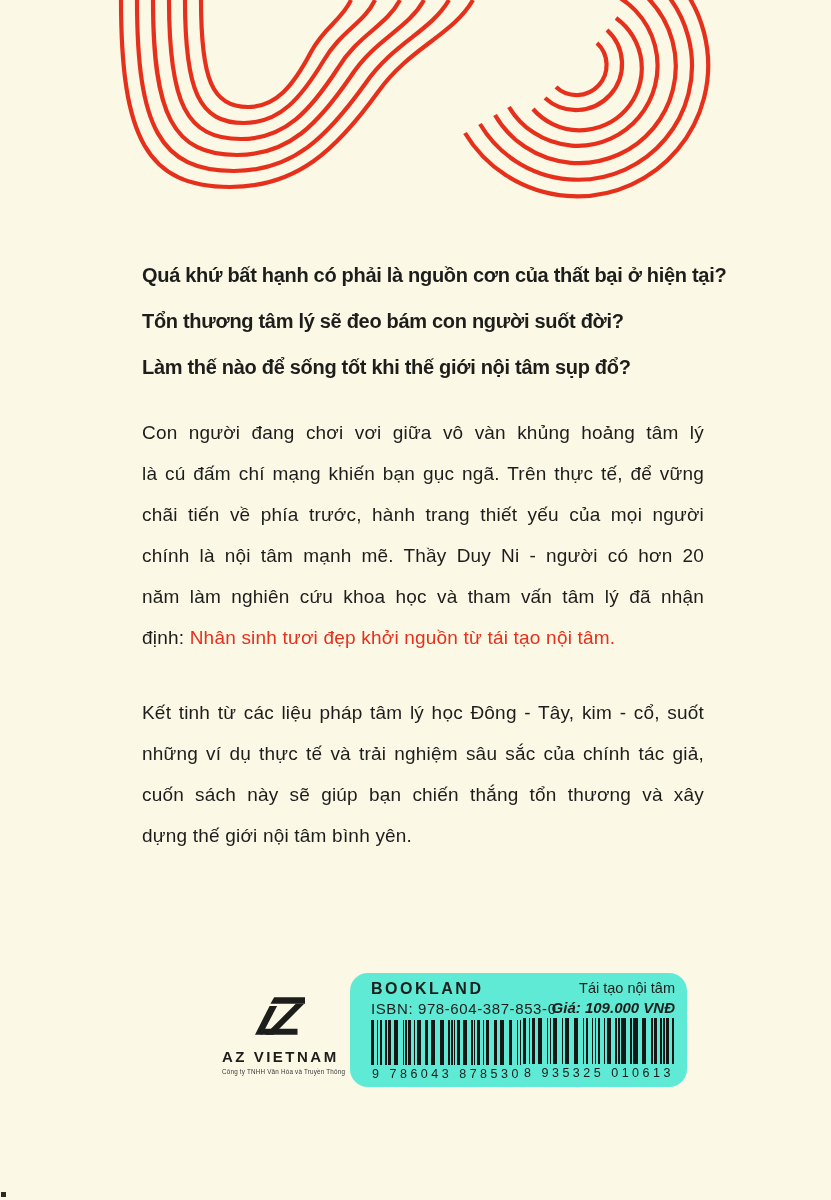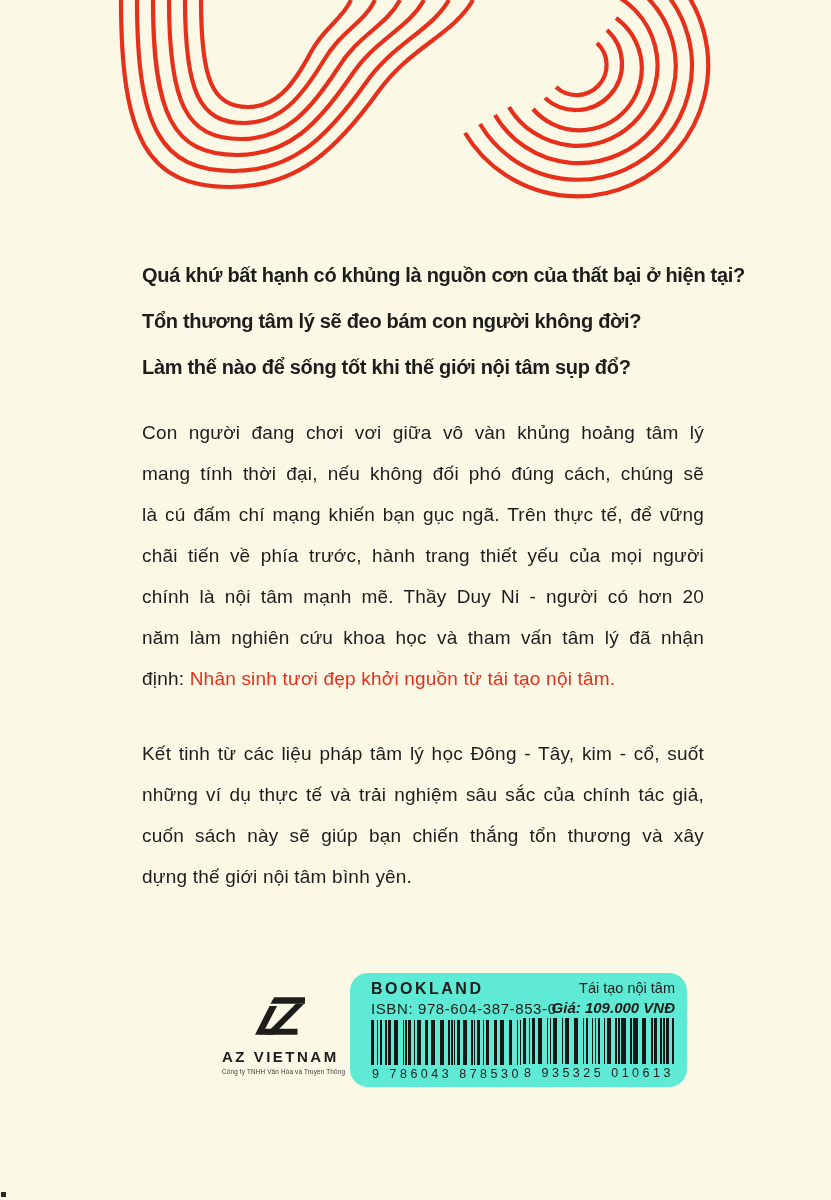--- a/index.html
+++ b/index.html
@@ -99,28 +99,27 @@
       <path d="M624 -57 A131 131 0 1 1 465 133"></path>
 
       <path d="M556 87  A30 30 0 1 0 597 43"></path>
       <path d="M545 98  A46 46 0 1 0 607 30"></path>
       <path d="M533 109 A62 62 0 1 0 616 18"></path>
     </g>
   </svg>
 
   <div class="content">
     <div class="questions">
-        <div class="qline">Quá khứ bất hạnh có khủng là nguồn cơn của thất bại ở hiện tại?</div>
-        <div class="qline">Tổn thương tâm lý sẽ đeo bám con người không đời?</div>
+        <div class="qline">Quá khứ bất hạnh có phải là nguồn cơn của thất bại ở hiện tại?</div>
+        <div class="qline">Tổn thương tâm lý sẽ đeo bám con người suốt đời?</div>
         <div class="qline">Làm thế nào để sống tốt khi thế giới nội tâm sụp đổ?</div>
       </div>
 
     <div class="para p1">
         <div class="jline">Con người đang chơi vơi giữa vô vàn khủng hoảng tâm lý</div>
-        <div class="jline">mang tính thời đại, nếu không đối phó đúng cách, chúng sẽ</div>
         <div class="jline">là cú đấm chí mạng khiến bạn gục ngã. Trên thực tế, để vững</div>
         <div class="jline">chãi tiến về phía trước, hành trang thiết yếu của mọi người</div>
         <div class="jline">chính là nội tâm mạnh mẽ. Thầy Duy Ni - người có hơn 20</div>
         <div class="jline">năm làm nghiên cứu khoa học và tham vấn tâm lý đã nhận</div>
       </div>
     <div class="plainline">
       <span>định: </span><span class="red-text">Nhân sinh tươi đẹp khởi nguồn từ tái tạo nội tâm.</span>
     </div>
 
     <div class="para p2">

